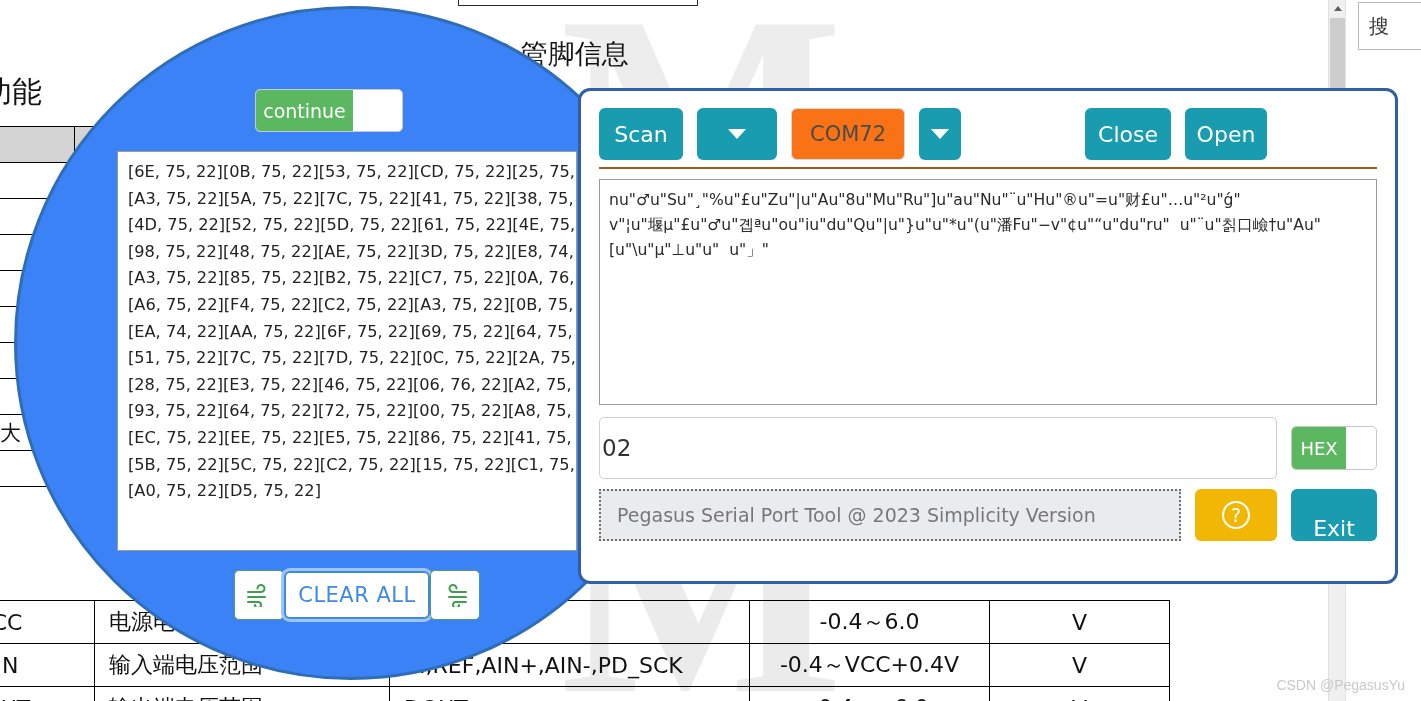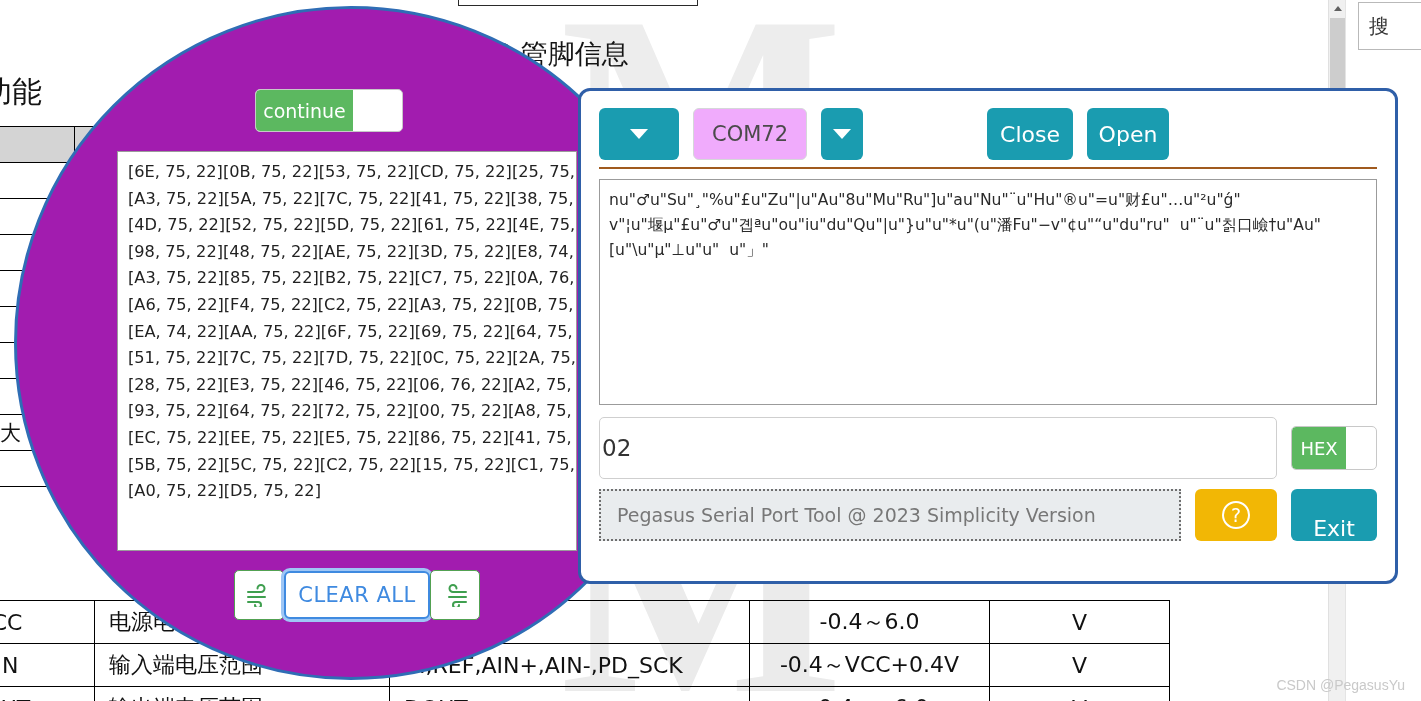--- a/index.html
+++ b/index.html
@@ -144,21 +144,21 @@
     padding-left: 8px;
   }
   .rail-icon svg { display: block; }
 
   
   .mag-circle {
     position: absolute;
     left: 14px; top: 6px;
     width: 674px; height: 674px;
     border-radius: 50%;
-    background: #a21caf;
+    background: #3b82f6;
     border: 3px solid #2f6db5;
     overflow: hidden;
   }
   .mag-inner { position: absolute; inset: 0; }
 
   .continue-toggle {
     position: absolute; left: 238px; top: 80px;
     width: 148px; height: 43px;
     border: 1px solid #c8c8c8;
     border-radius: 5px;
@@ -243,21 +243,21 @@
   .btn-open { width: 82px; }
   .btn-close { width: 86px; }
   .caret-down {
     width: 0; height: 0;
     border-left: 9px solid transparent;
     border-right: 9px solid transparent;
     border-top: 10px solid #ffffff;
   }
   .port-field {
     width: 114px; height: 52px;
-    background: #f0abfc;
+    background: #f97316;
     border: 1px solid #d5d7d9;
     border-radius: 6px;
     display: flex; align-items: center; justify-content: center;
     font-family: "DejaVu Sans", sans-serif;
     font-size: 21px;
     color: #4a4a4a;
   }
   .baud-combo {
     display: flex; height: 52px; width: 152px;
     border-radius: 6px; overflow: hidden;
@@ -571,20 +571,23 @@
           </svg>
         </div>
       </div>
 
     </div>
   </div>
 
   <div class="serial-panel">
 
     <div class="serial-toolbar">
+      <div class="btn-teal btn-scan">
+        <span>Scan</span>
+      </div>
       <div class="btn-teal btn-caret">
         <span class="caret-down"></span>
       </div>
       <div class="port-field">
         <span>COM72</span>
       </div>
       <div class="baud-combo">
         <div class="baud-arrow">
           <span class="caret-down"></span>
         </div>

